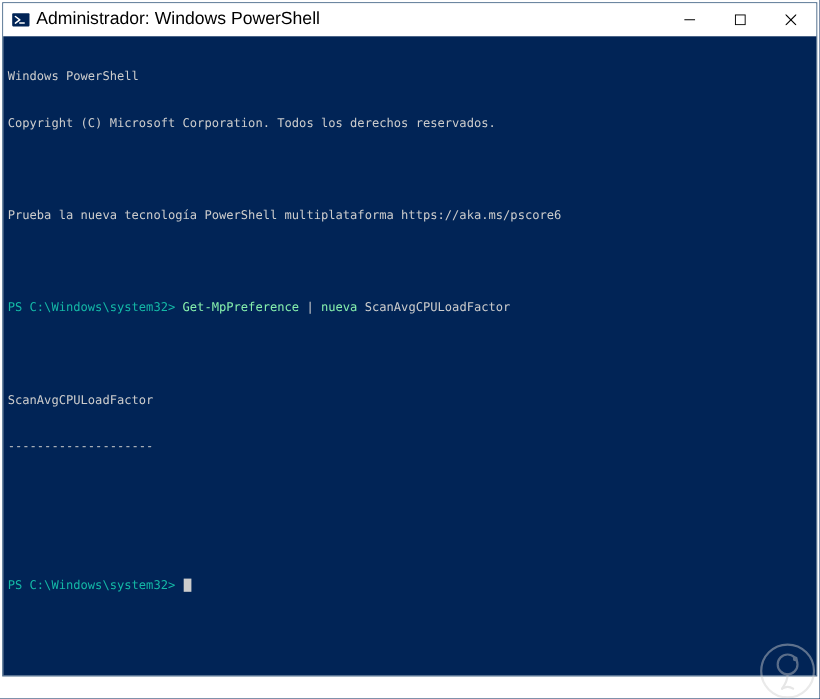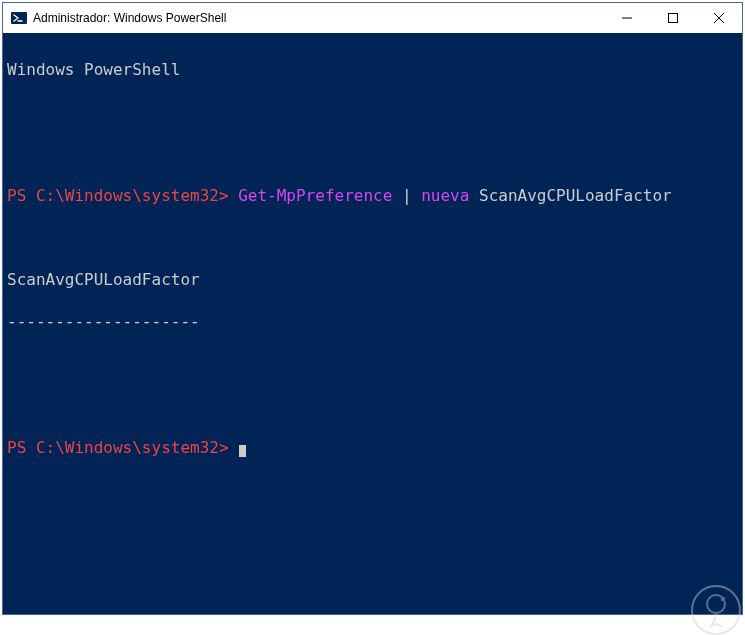--- a/index.html
+++ b/index.html
@@ -34,21 +34,21 @@
       width: 16px;
       height: 16px;
       margin-left: 8px;
       margin-right: 6px;
       display: flex;
       align-items: center;
       justify-content: center;
     }
     .titlebar-icon svg { display: block; }
     .titlebar-title {
-      font-size: 12px;
+      font-size: 16px;
       color: #000000;
       flex: 1;
       white-space: nowrap;
     }
     .window-controls {
       display: flex;
       height: 100%;
     }
     .window-control {
       width: 46px;
@@ -57,29 +57,29 @@
       align-items: center;
       justify-content: center;
       cursor: pointer;
     }
     .window-control svg { display: block; }
     .terminal {
       flex: 1;
       background: #012456;
       padding: 2px 4px;
       font-family: Consolas, 'Lucida Console', monospace;
-      font-size: 16px;
+      font-size: 11px;
       line-height: 14px;
       color: #cccccc;
       overflow: hidden;
       white-space: pre;
     }
     .line { white-space: pre; }
-    .prompt { color: #ef4444; }
-    .cmd-yellow { color: #d946ef; }
+    .prompt { color: #14b8a6; }
+    .cmd-yellow { color: #86efac; }
     .cmd-gray { color: #cccccc; }
     .cursor {
       display: inline-block;
       width: 7px;
       height: 12px;
       background: #cccccc;
       vertical-align: text-bottom;
       margin-left: 1px;
     }
     .watermark {
@@ -126,21 +126,23 @@
         <svg width="10" height="10" viewBox="0 0 10 10">
           <line x1="0" y1="0" x2="10" y2="10" stroke="#000" stroke-width="1"></line>
           <line x1="10" y1="0" x2="0" y2="10" stroke="#000" stroke-width="1"></line>
         </svg>
       </div>
     </div>
   </div>
 
   <div class="terminal">
     <div class="line">Windows PowerShell</div>
+    <div class="line">Copyright (C) Microsoft Corporation. Todos los derechos reservados.</div>
     <div class="line">&nbsp;</div>
+    <div class="line">Prueba la nueva tecnología PowerShell multiplataforma https://aka.ms/pscore6</div>
     <div class="line">&nbsp;</div>
     <div class="line"><span class="prompt">PS C:\Windows\system32&gt; </span><span class="cmd-yellow">Get-MpPreference</span><span class="cmd-gray"> | </span><span class="cmd-yellow">nueva</span><span class="cmd-gray"> ScanAvgCPULoadFactor</span></div>
     <div class="line">&nbsp;</div>
     <div class="line">ScanAvgCPULoadFactor</div>
     <div class="line">--------------------</div>
     <div class="line">&nbsp;</div>
     <div class="line">&nbsp;</div>
     <div class="line"><span class="prompt">PS C:\Windows\system32&gt; </span><span class="cursor"></span></div>
   </div>
 </div>

